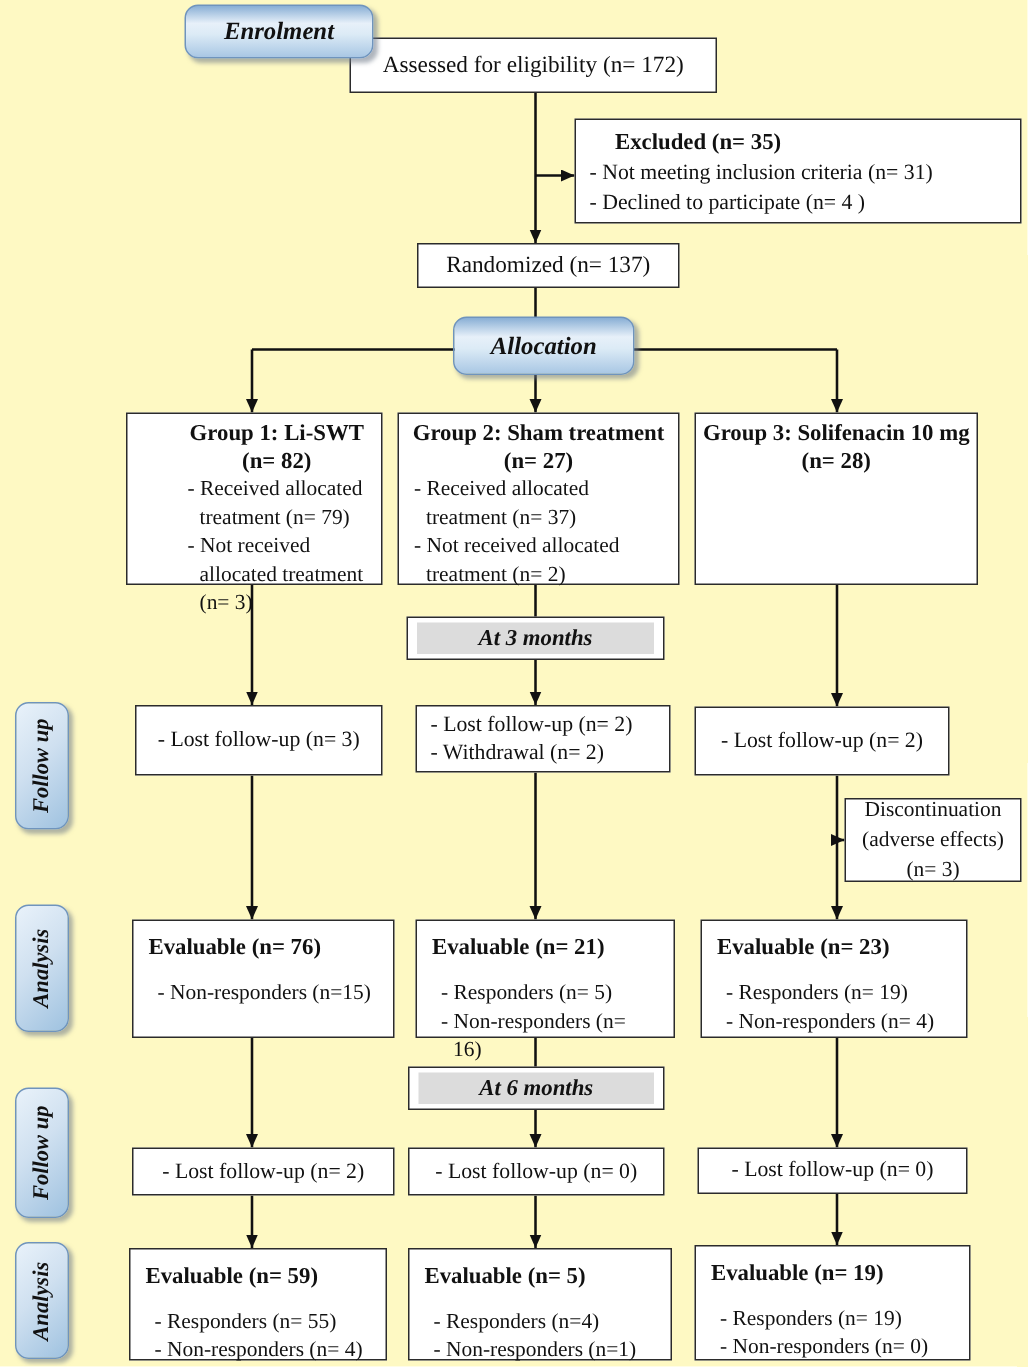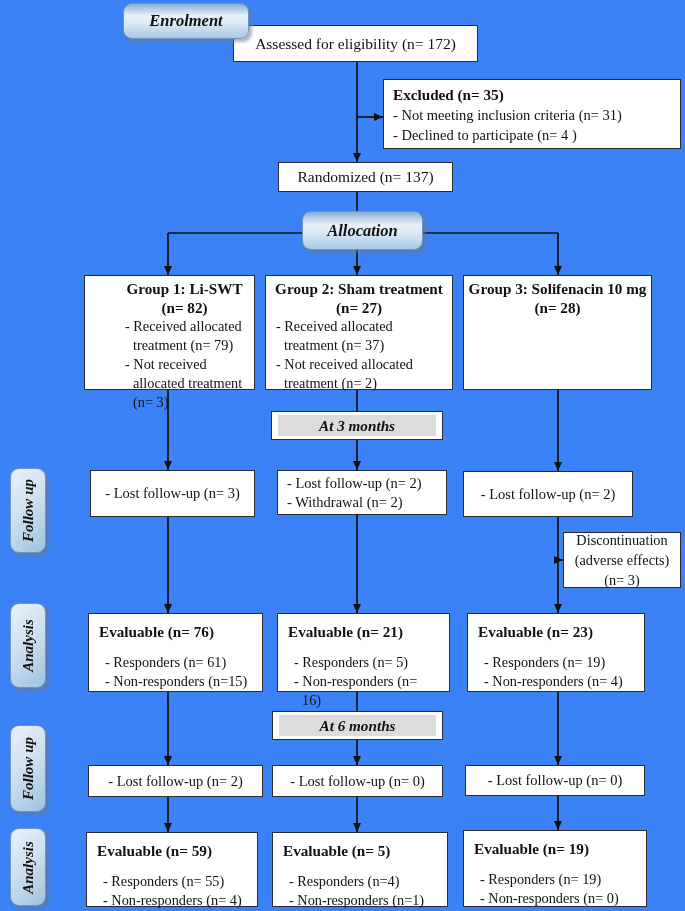--- a/index.html
+++ b/index.html
@@ -1,17 +1,17 @@
 <!DOCTYPE html>
 <html><head>
 <meta charset="utf-8">
 <style>
   html,body{margin:0;padding:0;background:#fff;}
   .canvas{
-    position:relative;width:685px;height:911px;background:#3b82f6;
+    position:relative;width:685px;height:911px;background:#fef9c3;
     font-family:"Liberation Serif","DejaVu Serif",serif;color:#111;
     overflow:hidden;
   }
   svg.connectors{position:absolute;left:0;top:0;z-index:0;}
   .box{
     position:absolute;box-sizing:border-box;background:#fff;
     border:1.7px solid #2b2b2b;z-index:1;
   }
   .center-flex{display:flex;align-items:center;justify-content:center;}
   .bold{font-weight:normal;}
@@ -35,21 +35,21 @@
   .hl{
     background:#dcdcdc;height:100%;box-sizing:border-box;
     display:flex;align-items:center;justify-content:center;
     font-weight:bold;font-size:15.2px;
   }
   .fu-line{font-size:14.5px;}
   .eval{padding:8px 10px;}
   .eval .title-line{text-align:left;margin-bottom:12px;}
   .group{padding:3px 4px;}
   .excl{padding:5px 9px;font-size:14.5px;line-height:20px;}
-  .excl .head{font-weight:bold;font-size:15.2px;}
+  .excl .head{font-weight:bold;font-size:15.2px;margin-left:17px;}
   .disc{font-size:14.3px;line-height:20px;text-align:center;}
 </style>
 </head>
 <body>
 
 <div class="canvas">
 
   <svg class="connectors" width="685" height="911">
     <defs>
       <marker id="ah" markerWidth="10" markerHeight="9" refX="9" refY="4" orient="auto" markerUnits="userSpaceOnUse">
@@ -147,21 +147,20 @@
 
   <div class="box disc center-flex" style="left:563px;top:532px;width:118px;height:56px;flex-direction:column;">
     <div>Discontinuation</div>
     <div>(adverse effects)</div>
     <div>(n= 3)</div>
   </div>
 
   <div class="box eval" style="left:88px;top:613px;width:175px;height:79px;">
     <div class="title-line">Evaluable (n= 76)</div>
     <div class="items">
-      <div class="item">- Responders (n= 61)</div>
       <div class="item">- Non-responders (n=15)</div>
     </div>
   </div>
 
   <div class="box eval" style="left:277px;top:613px;width:173px;height:79px;">
     <div class="title-line">Evaluable (n= 21)</div>
     <div class="items">
       <div class="item">- Responders (n= 5)</div>
       <div class="item">- Non-responders (n= 16)</div>
     </div>

